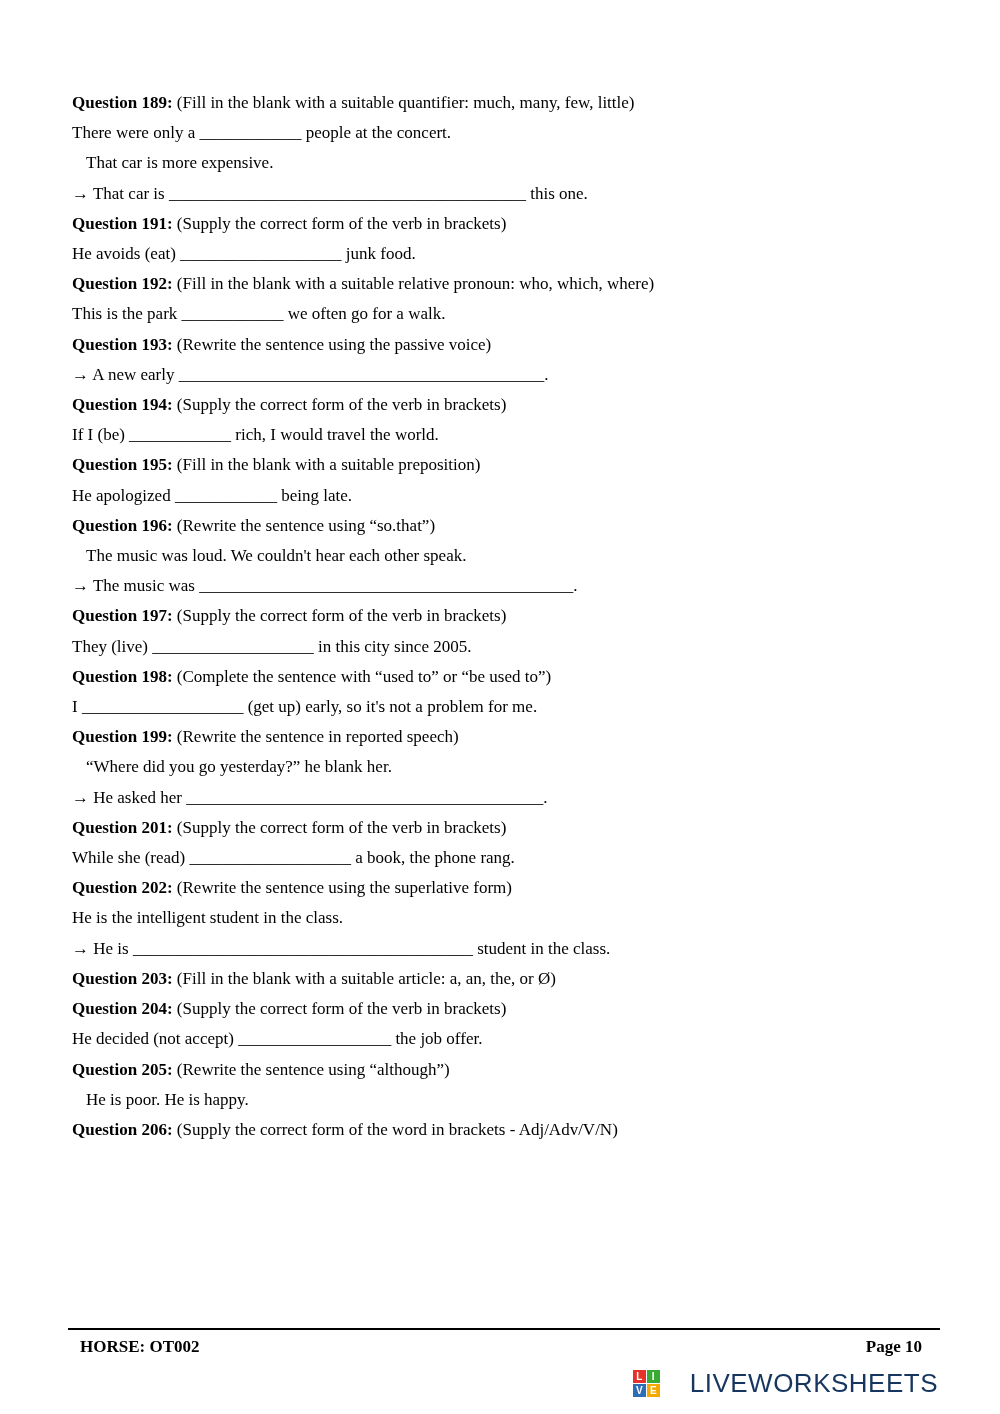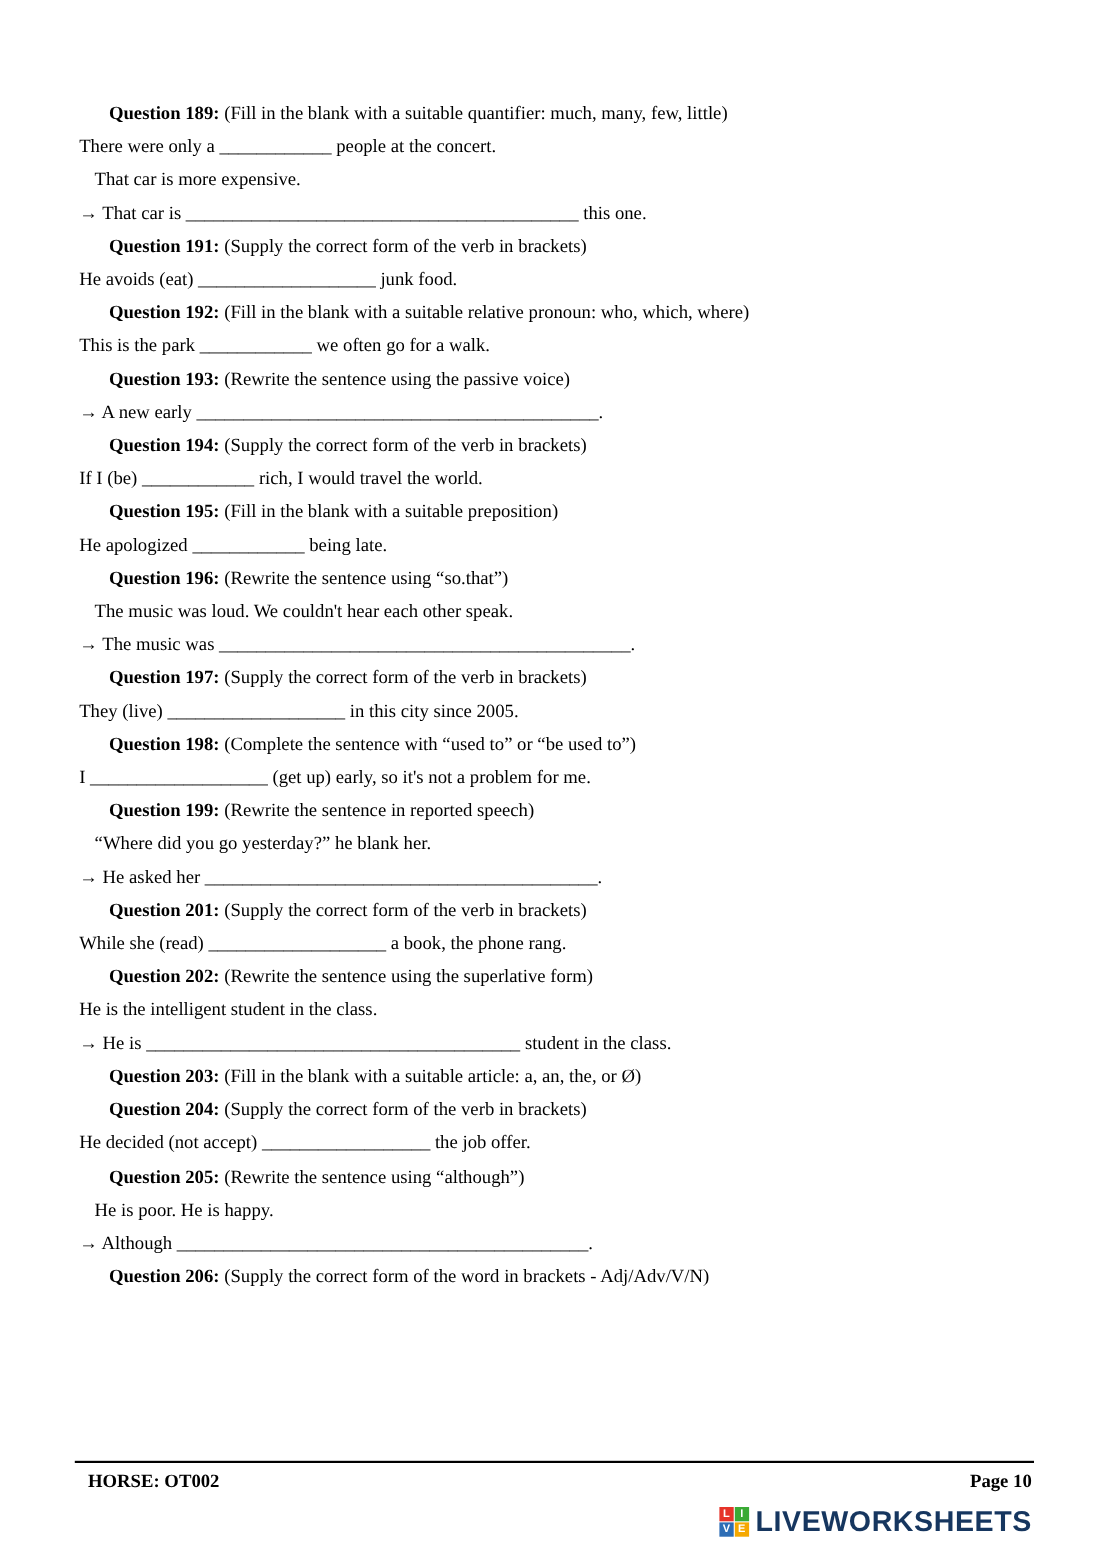--- a/index.html
+++ b/index.html
@@ -18,32 +18,32 @@
     right:62px;
     top:88px;
   }
   .line {
     font-size:17px;
     line-height:30.2px;
     white-space:pre-wrap;
     word-break:normal;
   }
   .line.indent { padding-left:14px; }
-  .line strong { font-weight:bold;margin-left:27px; }
+  .line strong { font-weight:bold; }
   .footer-rule {
     position:absolute;
     left:68px;
     right:60px;
     top:1328px;
     border-top:2px solid #000;
   }
   .footer-text {
     position:absolute;
     left:80px;
-    right:62px;
+    right:78px;
     top:1337px;
     display:flex;
     justify-content:space-between;
     font-size:17px;
     font-weight:bold;
     gap:40px;
   }
   .branding {
     position:absolute;
     right:62px;
@@ -63,23 +63,24 @@
     font-family:"Liberation Sans", sans-serif;
     font-size:10px;
     font-weight:bold;
     display:flex;
     align-items:center;
     justify-content:center;
     line-height:1;
   }
   .logo-text {
     font-family:"Liberation Sans", sans-serif;
-    font-weight:bold;
+    font-weight:normal;
     font-size:26px;
     letter-spacing:0.5px;
+    margin-left:24px;
   }
 </style>
 </head>
 <body>
 
 <div class="page">
 
   <div class="content">
     <div id="doc-lines">
         <div class="line"><strong>Question 189:</strong> (Fill in the blank with a suitable quantifier: much, many, few, little)</div>
@@ -109,21 +110,20 @@
         <div class="line"><strong>Question 201:</strong> (Supply the correct form of the verb in brackets)</div>
         <div class="line">While she (read) ___________________ a book, the phone rang.</div>
         <div class="line"><strong>Question 202:</strong> (Rewrite the sentence using the superlative form)</div>
         <div class="line">He is the intelligent student in the class.</div>
         <div class="line">→ He is ________________________________________ student in the class.</div>
         <div class="line"><strong>Question 203:</strong> (Fill in the blank with a suitable article: a, an, the, or Ø)</div>
         <div class="line"><strong>Question 204:</strong> (Supply the correct form of the verb in brackets)</div>
         <div class="line">He decided (not accept) __________________ the job offer.</div>
         <div class="line"><strong>Question 205:</strong> (Rewrite the sentence using “although”)</div>
         <div class="line indent">He is poor. He is happy.</div>
-        <div class="line">→ Although ____________________________________________.</div>
         <div class="line"><strong>Question 206:</strong> (Supply the correct form of the word in brackets - Adj/Adv/V/N)</div>
       </div>
   </div>
 
   <div class="footer-rule"></div>
 
   <div class="footer-text">
     <span>HORSE: OT002</span>
     <span>Page 10</span>
   </div>

